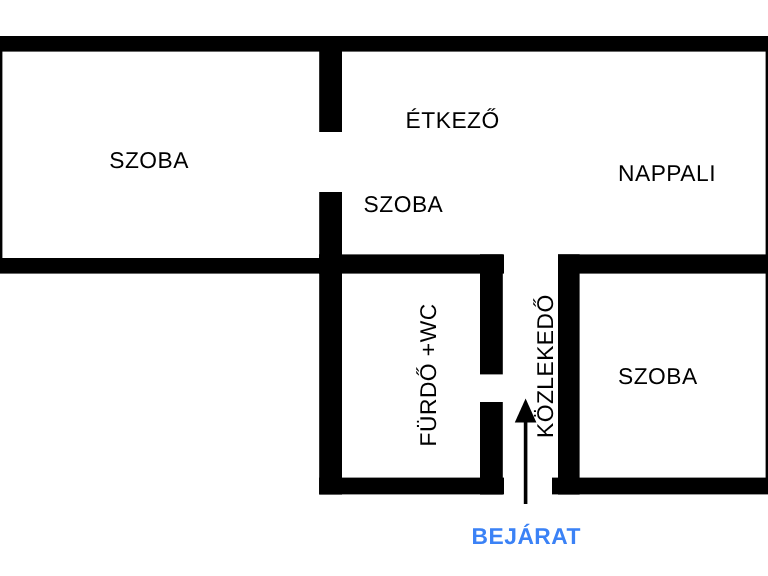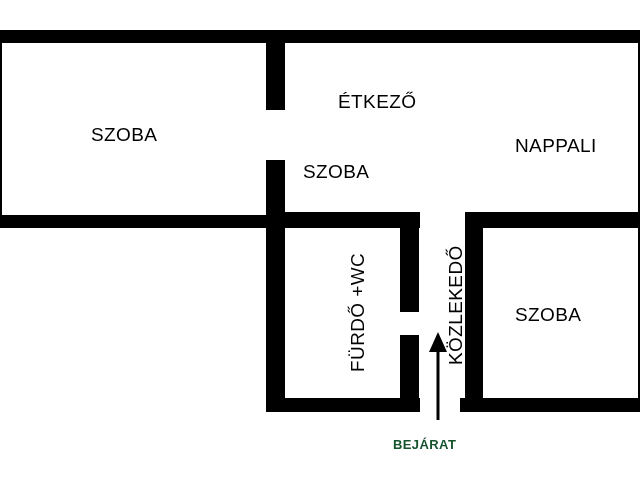--- a/index.html
+++ b/index.html
@@ -36,23 +36,23 @@
     letter-spacing: 0.4px;
     white-space: nowrap;
     line-height: 1;
   }
   .room-label.vertical {
     transform-origin: 0 0;
     transform: rotate(-90deg);
   }
   .entrance-label {
     position: absolute;
-    color: #14532d;
+    color: #3b82f6;
     font-family: "Liberation Sans", sans-serif;
-    font-size: 13px;
+    font-size: 19px;
     font-weight: 700;
     letter-spacing: 0.4px;
     white-space: nowrap;
     line-height: 1;
   }
   .arrow {
     position: absolute;
   }
 </style>
 </head>

